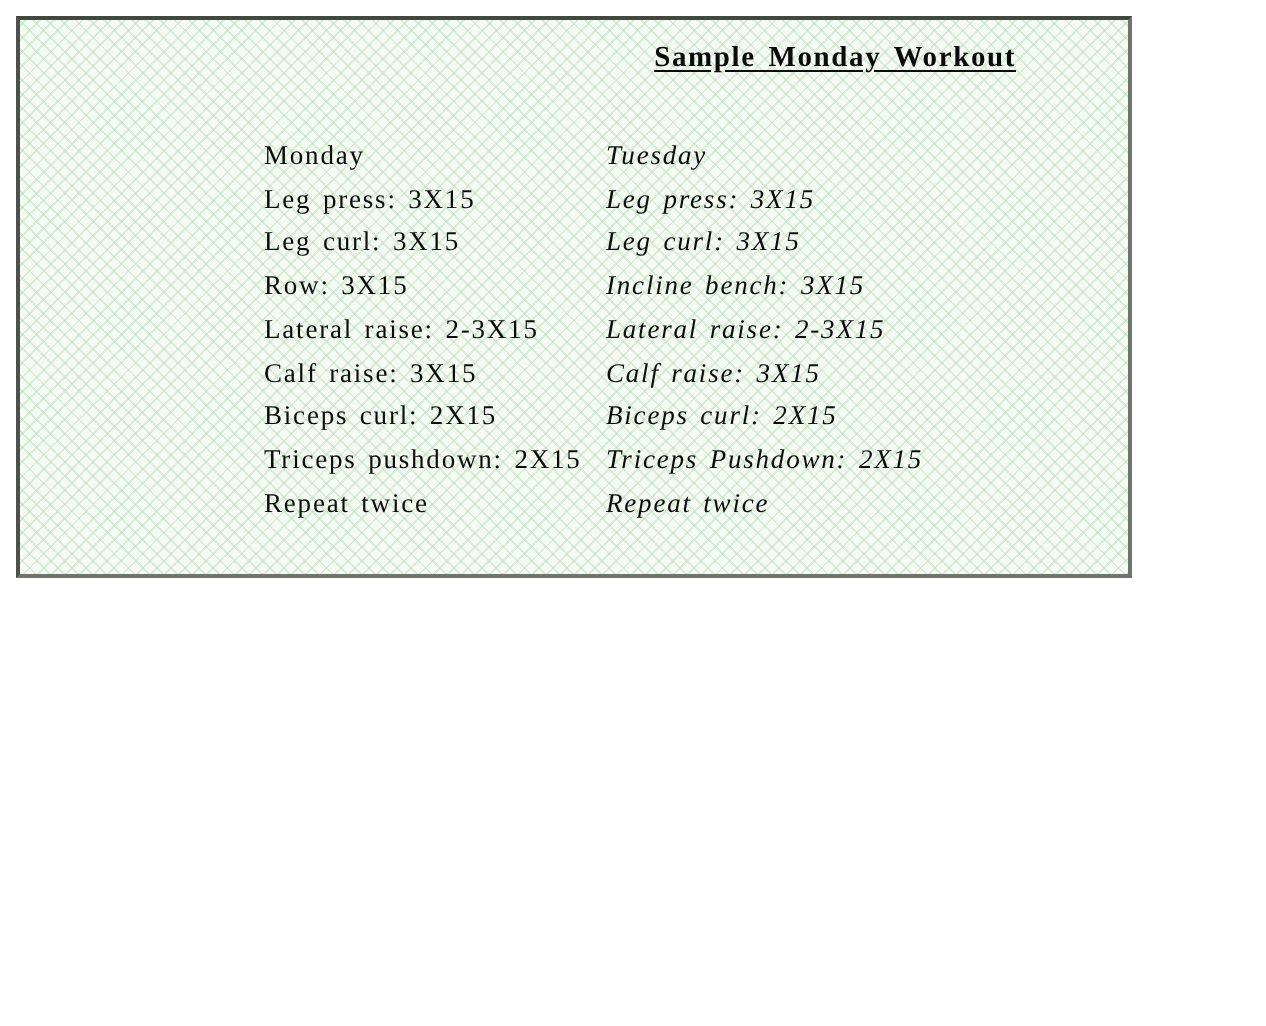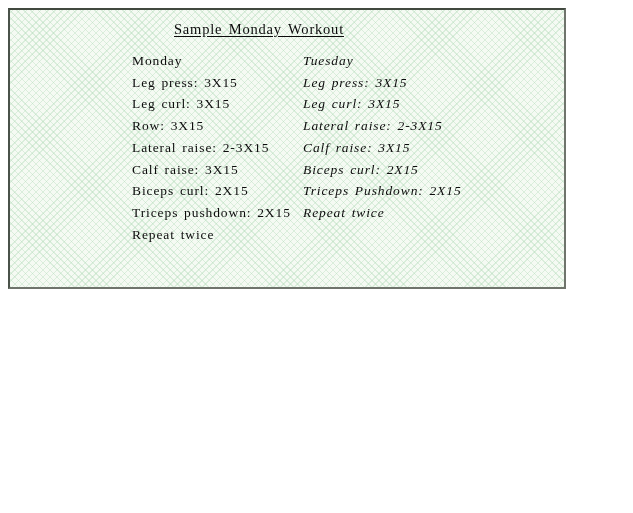--- a/index.html
+++ b/index.html
@@ -27,34 +27,35 @@
     background-color: #f5faf3;
     background-image:
       repeating-linear-gradient(45deg, rgba(168, 214, 176, 0.35) 0px, rgba(168, 214, 176, 0.35) 1px, transparent 1px, transparent 5px),
       repeating-linear-gradient(-45deg, rgba(168, 214, 176, 0.35) 0px, rgba(168, 214, 176, 0.35) 1px, transparent 1px, transparent 5px);
   }
   .title-wrap {
     position: absolute;
     left: 0;
     top: 10px;
     width: 498px;
-    text-align: center;
+    text-align: right;
+    font-weight: bold;
   }
   .panel-title {
     font-size: 14.5px;
     letter-spacing: 0.8px;
     word-spacing: 2px;
     color: #0b0b0b;
     text-decoration: underline;
     text-underline-offset: 2px;
   }
   .workout-table {
     position: absolute;
     left: 122px;
-    top: 40px;
+    top: 57px;
     display: flex;
   }
   .workout-col {
     width: 171px;
   }
   .workout-col:last-child {
     width: auto;
     font-style: italic;
   }
   .row {
@@ -87,20 +88,21 @@
         <div class="row">Calf raise: 3X15</div>
         <div class="row">Biceps curl: 2X15</div>
         <div class="row">Triceps pushdown: 2X15</div>
         <div class="row">Repeat twice</div>
       </div>
 
       <div class="workout-col">
         <div class="row">Tuesday</div>
         <div class="row">Leg press: 3X15</div>
         <div class="row">Leg curl: 3X15</div>
+        <div class="row">Incline bench: 3X15</div>
         <div class="row">Lateral raise: 2-3X15</div>
         <div class="row">Calf raise: 3X15</div>
         <div class="row">Biceps curl: 2X15</div>
         <div class="row">Triceps Pushdown: 2X15</div>
         <div class="row">Repeat twice</div>
       </div>
 
     </div>
   </div>
 </div>

